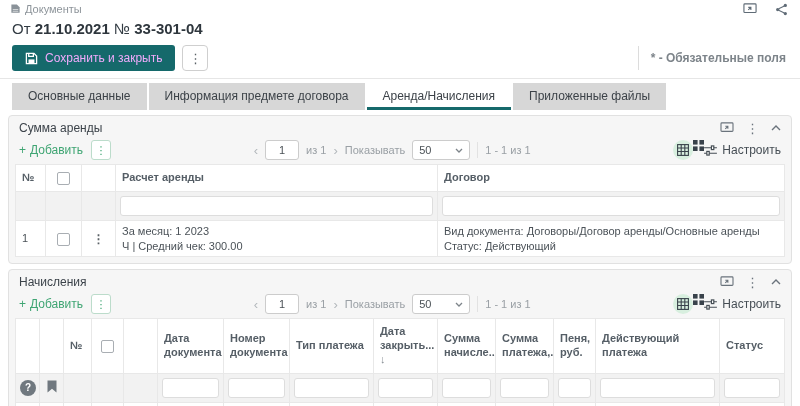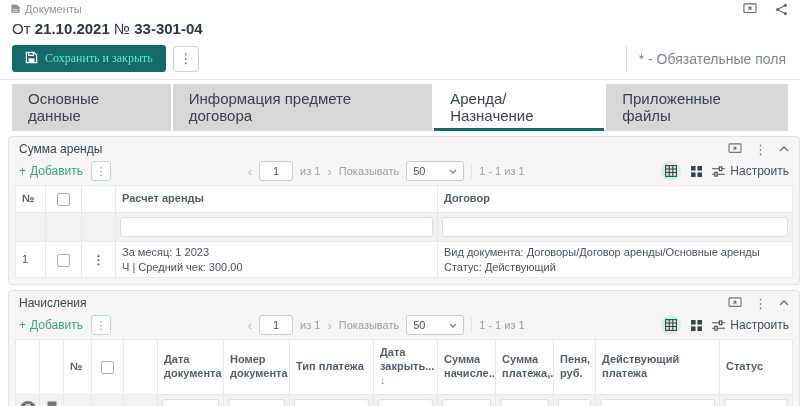--- a/index.html
+++ b/index.html
@@ -12,51 +12,51 @@
   .topbar .app-title { font-size:11px; color:#8d949a; }
   .topbar .spacer { flex:1; }
   .tb-icon { color:#5f6b76; cursor:pointer; margin-left:14px; }
 
   
   .doc-title { padding:2px 12px 4px 12px; font-size:15px; color:#333c44; }
   .doc-title b { font-weight:bold; color:#2e363d; }
 
   
   .action-bar { display:flex; align-items:center; padding:4px 12px 7px 12px; border-bottom:1px solid #e6e6e6; }
-  .btn-save { display:flex; align-items:flex-start; gap:7px; background:#15696b; color:#5eead4; border:none;
-    border-radius:3px; padding:6px 13px; font-size:12px; font-family:Liberation Serif, serif; cursor:pointer; }
+  .btn-save { display:flex; align-items:flex-end; gap:7px; background:#15696b; color:#f0abfc; border:none;
+    border-radius:3px; padding:6px 13px; font-size:12px; font-family:Liberation Sans, sans-serif; cursor:pointer; }
   .btn-more { width:26px; height:26px; margin-left:7px; background:#fff; border:1px solid #cfcfcf;
     border-radius:4px; color:#5a6166; font-size:13px; line-height:1; cursor:pointer; }
   .action-bar .spacer { flex:1; }
-  .required-note { font-size:14px; color:#7d848a; border-left:1px solid #dcdcdc; padding:5px 2px 5px 12px; }
+  .required-note { font-size:12px; color:#7d848a; border-left:1px solid #dcdcdc; padding:5px 2px 5px 12px;font-weight:bold; }
 
   
   .tabs { display:flex; gap:2px; padding:4px 12px 0 12px; }
-  .tab { background:#d7d7d7; color:#3c4248; padding:6px 16px 7px 16px; font-size:15px; cursor:pointer; }
+  .tab { background:#d7d7d7; color:#3c4248; padding:6px 16px 7px 16px; font-size:12px; cursor:pointer; }
   .tab.active { background:#fff; border-bottom:3px solid #15696b; padding-bottom:4px; }
 
   
-  .card { margin:5px 0 0 8px; background:#f6f6f6; border:1px solid #e1e1e1; border-radius:4px; }
+  .card { margin:5px 8px 0 8px; background:#f6f6f6; border:1px solid #e1e1e1; border-radius:4px; }
   .card-head { display:flex; align-items:center; padding:5px 10px 3px 10px; }
   .card-title { font-size:12px; color:#3c434a; }
   .card-head .spacer { flex:1; }
   .head-icon { color:#6a737c; margin-left:12px; cursor:pointer; font-size:13px; line-height:1; }
 
   .card-toolbar { display:flex; align-items:center; padding:2px 10px 4px 10px; }
   .add-link { color:#3fa573; font-size:12px; cursor:pointer; display:flex; align-items:center; gap:4px; }
   .mini-more { width:20px; height:20px; margin-left:8px; background:#fff; border:1px solid #bcdccb;
     border-radius:3px; color:#3fa573; font-size:11px; line-height:1; cursor:pointer; }
   .pager { display:flex; align-items:center; gap:7px; margin:0 auto; font-size:11px; color:#9aa0a5; }
   .pg-arrow { color:#b3b8bc; cursor:pointer; font-size:13px; }
   .pg-input { width:34px; height:20px; border:1px solid #ccc; border-radius:3px; text-align:center;
     font-size:11px; color:#4a5156; font-family:inherit; }
   .pg-select { width:58px; height:20px; border:1px solid #ccc; border-radius:3px; background:#fff;
     display:flex; align-items:center; justify-content:space-between; padding:0 6px; color:#4a5156; cursor:pointer; }
   .vsep { width:1px; height:16px; background:#e2e2e2; }
-  .view-controls { display:flex; align-items:center; gap:10px; }
+  .view-controls { display:flex; }
   .view-icon { cursor:pointer; }
   .view-icon.active { background:#d8efdf; border-radius:50%; width:20px; height:20px;
     display:flex; align-items:center; justify-content:center; }
   .configure { display:flex; align-items:center; gap:5px; color:#464e55; font-size:12px; cursor:pointer; }
 
   
   .tbl-wrap { margin:0 6px 6px 6px; }
   table { width:100%; border-collapse:collapse; table-layout:fixed; background:#fff; border:1px solid #e3e3e3; }
   th, td { border:1px solid #e8e8e8; padding:3px 6px; font-size:11px; vertical-align:middle; overflow:hidden; }
   th { text-align:left; font-weight:bold; color:#555e66; background:#fff; line-height:1.25; }
@@ -125,21 +125,21 @@
     <span>Сохранить и закрыть</span>
   </button>
   <button class="btn-more">⋮</button>
   <span class="spacer"></span>
   <span class="required-note">* - Обязательные поля</span>
 </div>
 
 <div class="tabs">
   <div class="tab">Основные данные</div>
   <div class="tab">Информация предмете договора</div>
-  <div class="tab active">Аренда/Назначение</div>
+  <div class="tab active">Аренда/Начисления</div>
   <div class="tab">Приложенные файлы</div>
 </div>
 
 <section class="card">
   <div class="card-head">
     <span class="card-title">Сумма аренды</span>
     <span class="spacer"></span>
     <span class="head-icon">
       <svg width="14" height="12" viewBox="0 0 16 14" fill="none" stroke="#6a737c" stroke-width="1.3">
           <rect x="1" y="1" width="14" height="10" rx="1"></rect>

